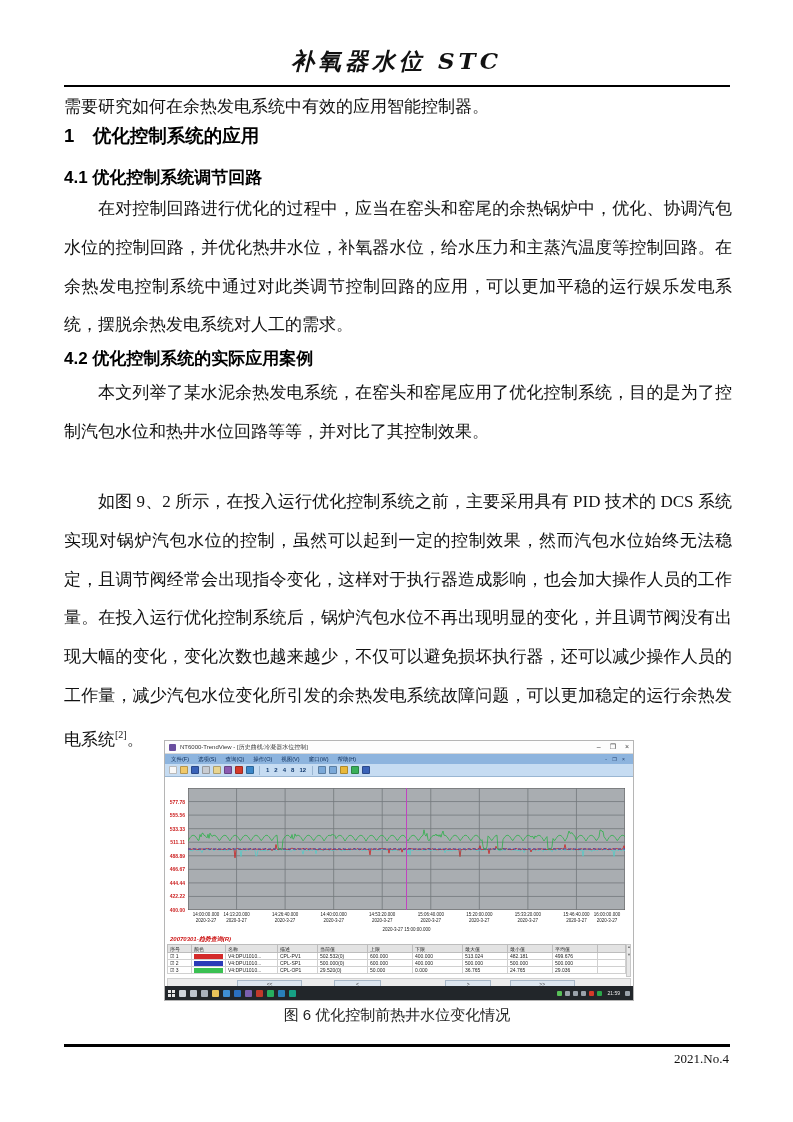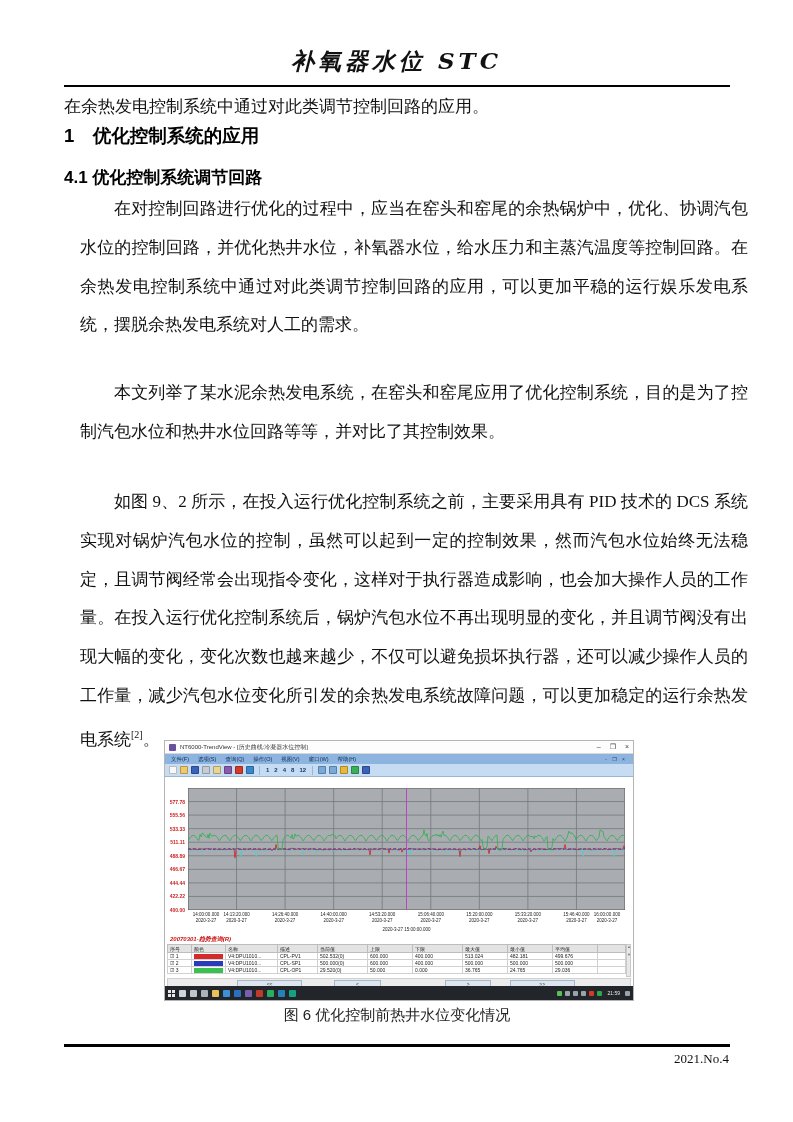--- a/index.html
+++ b/index.html
@@ -14,21 +14,21 @@
     position:absolute; top:46px; left:0; width:100%; text-align:center;
     font-family:"DejaVu Serif","Liberation Serif",serif;
     font-style:italic; font-weight:bold; font-size:23px; letter-spacing:4px;
   }
   .header-rule { position:absolute; top:85px; left:64px; width:666px; border-top:2.5px solid #000; }
   .intro-line { position:absolute; top:92px; left:64px; width:666px; font-size:17px; line-height:30px; }
   .h-sec { font-family:"Liberation Sans","DejaVu Sans",sans-serif; font-weight:bold; color:#000; }
   .h4  { position:absolute; top:123px; left:64px; font-size:18.5px; }
   .h41 { position:absolute; top:166px; left:64px; font-size:17px; }
   .h42 { position:absolute; top:347px; left:64px; font-size:17px; }
-  .para { position:absolute; left:80px; width:668px; font-size:17px; line-height:38.8px;
+  .para { position:absolute; left:64px; width:668px; font-size:17px; line-height:38.8px;
           text-align:justify; text-justify:inter-character; }
   .p41 { top:190px; }
   .p42 { top:374px; }
   .item1 { position:absolute; top:450px; left:64px; width:668px; font-size:17px; line-height:38.8px; text-indent:2em; }
   .pbig { top:483px; }
   .indent { text-indent:2em; }
   sup { font-size:10px; }
   
   .fig { position:absolute; left:165px; top:741px; width:468px; height:259px;
          font-family:"Liberation Sans","DejaVu Sans",sans-serif; background:#fff;
@@ -94,26 +94,27 @@
   .footer-issue { position:absolute; top:1051px; right:64px; font-size:13px; }
 </style>
 </head>
 <body>
 
 <div class="page">
 
   <div class="journal-title">补氧器水位 STC</div>
   <div class="header-rule"></div>
 
-  <div class="intro-line">在余热发电控制系统中通过对此类调节控制回路的应用。</div>
+  <div class="intro-line">需要研究如何在余热发电系统中有效的应用智能控制器。</div>
 
   <div class="h-sec h4">1　优化控制系统的应用</div>
   <div class="h-sec h41">4.1 优化控制系统调节回路</div>
   <p class="para p41 indent">在对控制回路进行优化的过程中，应当在窑头和窑尾的余热锅炉中，优化、协调汽包水位的控制回路，并优化热井水位，补氧器水位，给水压力和主蒸汽温度等控制回路。在余热发电控制系统中通过对此类调节控制回路的应用，可以更加平稳的运行娱乐发电系统，摆脱余热发电系统对人工的需求。</p>
 
+  <div class="h-sec h42">4.2 优化控制系统的实际应用案例</div>
   <p class="para p42 indent">本文列举了某水泥余热发电系统，在窑头和窑尾应用了优化控制系统，目的是为了控制汽包水位和热井水位回路等等，并对比了其控制效果。</p>
 
 
   <p class="para pbig indent"><span>如图 9、2 所示，在投入运行优化控制系统之前，主要采用具有 PID 技术的 DCS 系统实现对锅炉汽包水位的控制，虽然可以起到一定的控制效果，然而汽包水位始终无法稳定，且调节阀经常会出现指令变化，这样对于执行器造成影响，也会加大操作人员的工作量。在投入运行优化控制系统后，锅炉汽包水位不再出现明显的变化，并且调节阀没有出现大幅的变化，变化次数也越来越少，不仅可以避免损坏执行器，还可以减少操作人员的工作量，减少汽包水位变化所引发的余热发电系统故障问题，可以更加稳定的运行余热发电系统</span><sup>[2]</sup><span>。</span></p>
 
   <div class="fig">
 
     <div class="titlebar">
       <div class="app-icon"></div>
       <div class="title-text">NT6000-TrendView - [历史曲线:冷凝器水位控制]</div>

